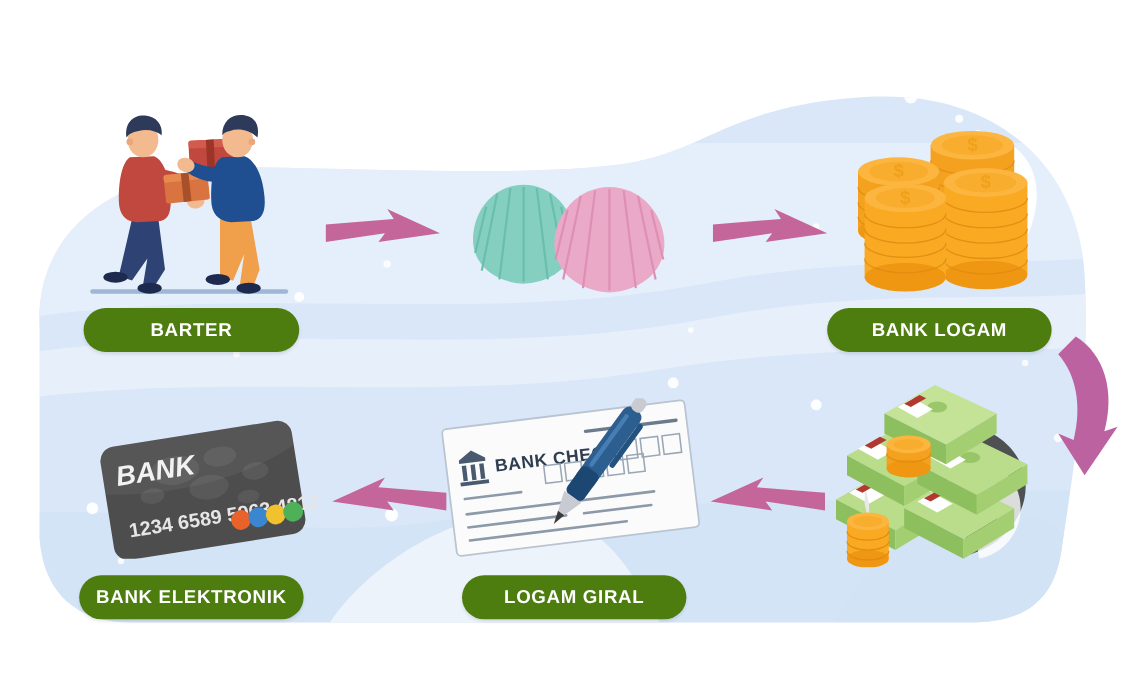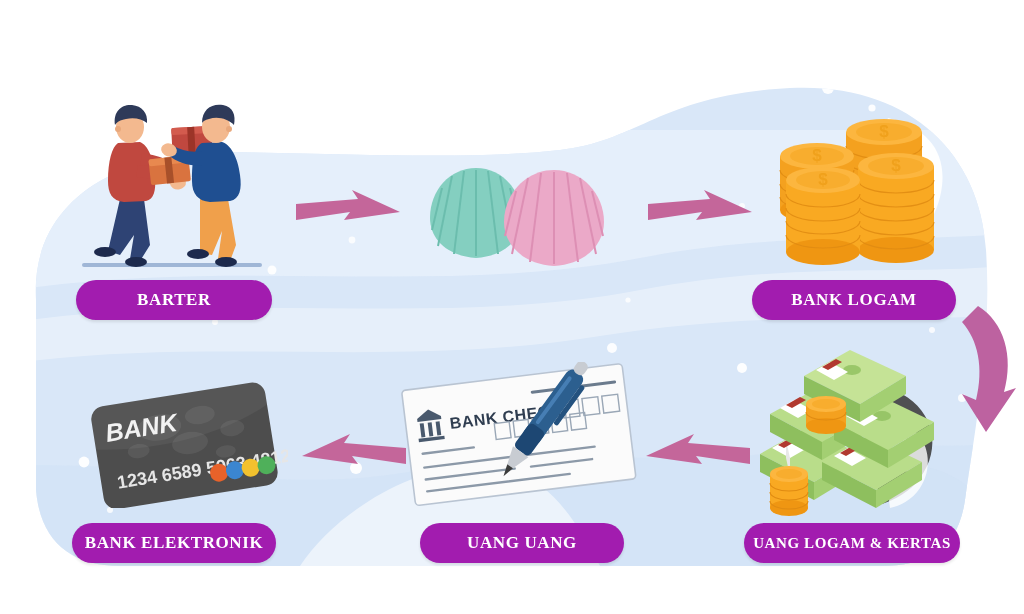--- a/index.html
+++ b/index.html
@@ -11,29 +11,28 @@
   }
   #stage{position:relative;width:1024px;height:614px;overflow:hidden;background:#fff;}
   #bgsvg{position:absolute;left:0;top:0;width:1024px;height:614px;}
 
   .node{position:absolute;}
 
   
   .pill{
     position:absolute;
     display:flex;align-items:center;justify-content:center;
-    background:#a21caf;
+    background:#4d7c0f;
     color:#ffffff;
     border-radius:40px;
     font-weight:bold;
     letter-spacing:.6px;
     white-space:nowrap;
     box-shadow:0 2px 3px rgba(0,0,0,.10);
     box-sizing:border-box;
-    font-family:Liberation Serif, serif;
   }
   .pill.small{font-size:15px;}
   .pill.mid{font-size:17px;}
 
   
   .arrow{position:absolute;}
 </style>
 </head>
 <body>
 
@@ -428,20 +427,17 @@
       <ellipse cx="33" cy="138" rx="19" ry="8" fill="#fcb63f"></ellipse>
       <ellipse cx="33" cy="138" rx="13" ry="5" fill="#f8ad2e"></ellipse>
     </g>
   </svg>
 
   <div class="pill mid" style="left:72px;top:523px;width:204px;height:40px;">
     <span>BANK ELEKTRONIK</span>
   </div>
 
   <div class="pill mid" style="left:420px;top:523px;width:204px;height:40px;">
-    <span>UANG UANG</span>
+    <span>LOGAM GIRAL</span>
   </div>
 
-  <div class="pill small" style="left:744px;top:523px;width:216px;height:40px;">
-    <span>UANG LOGAM &amp; KERTAS</span>
-  </div>
 
 </div>
 
 </body></html>

